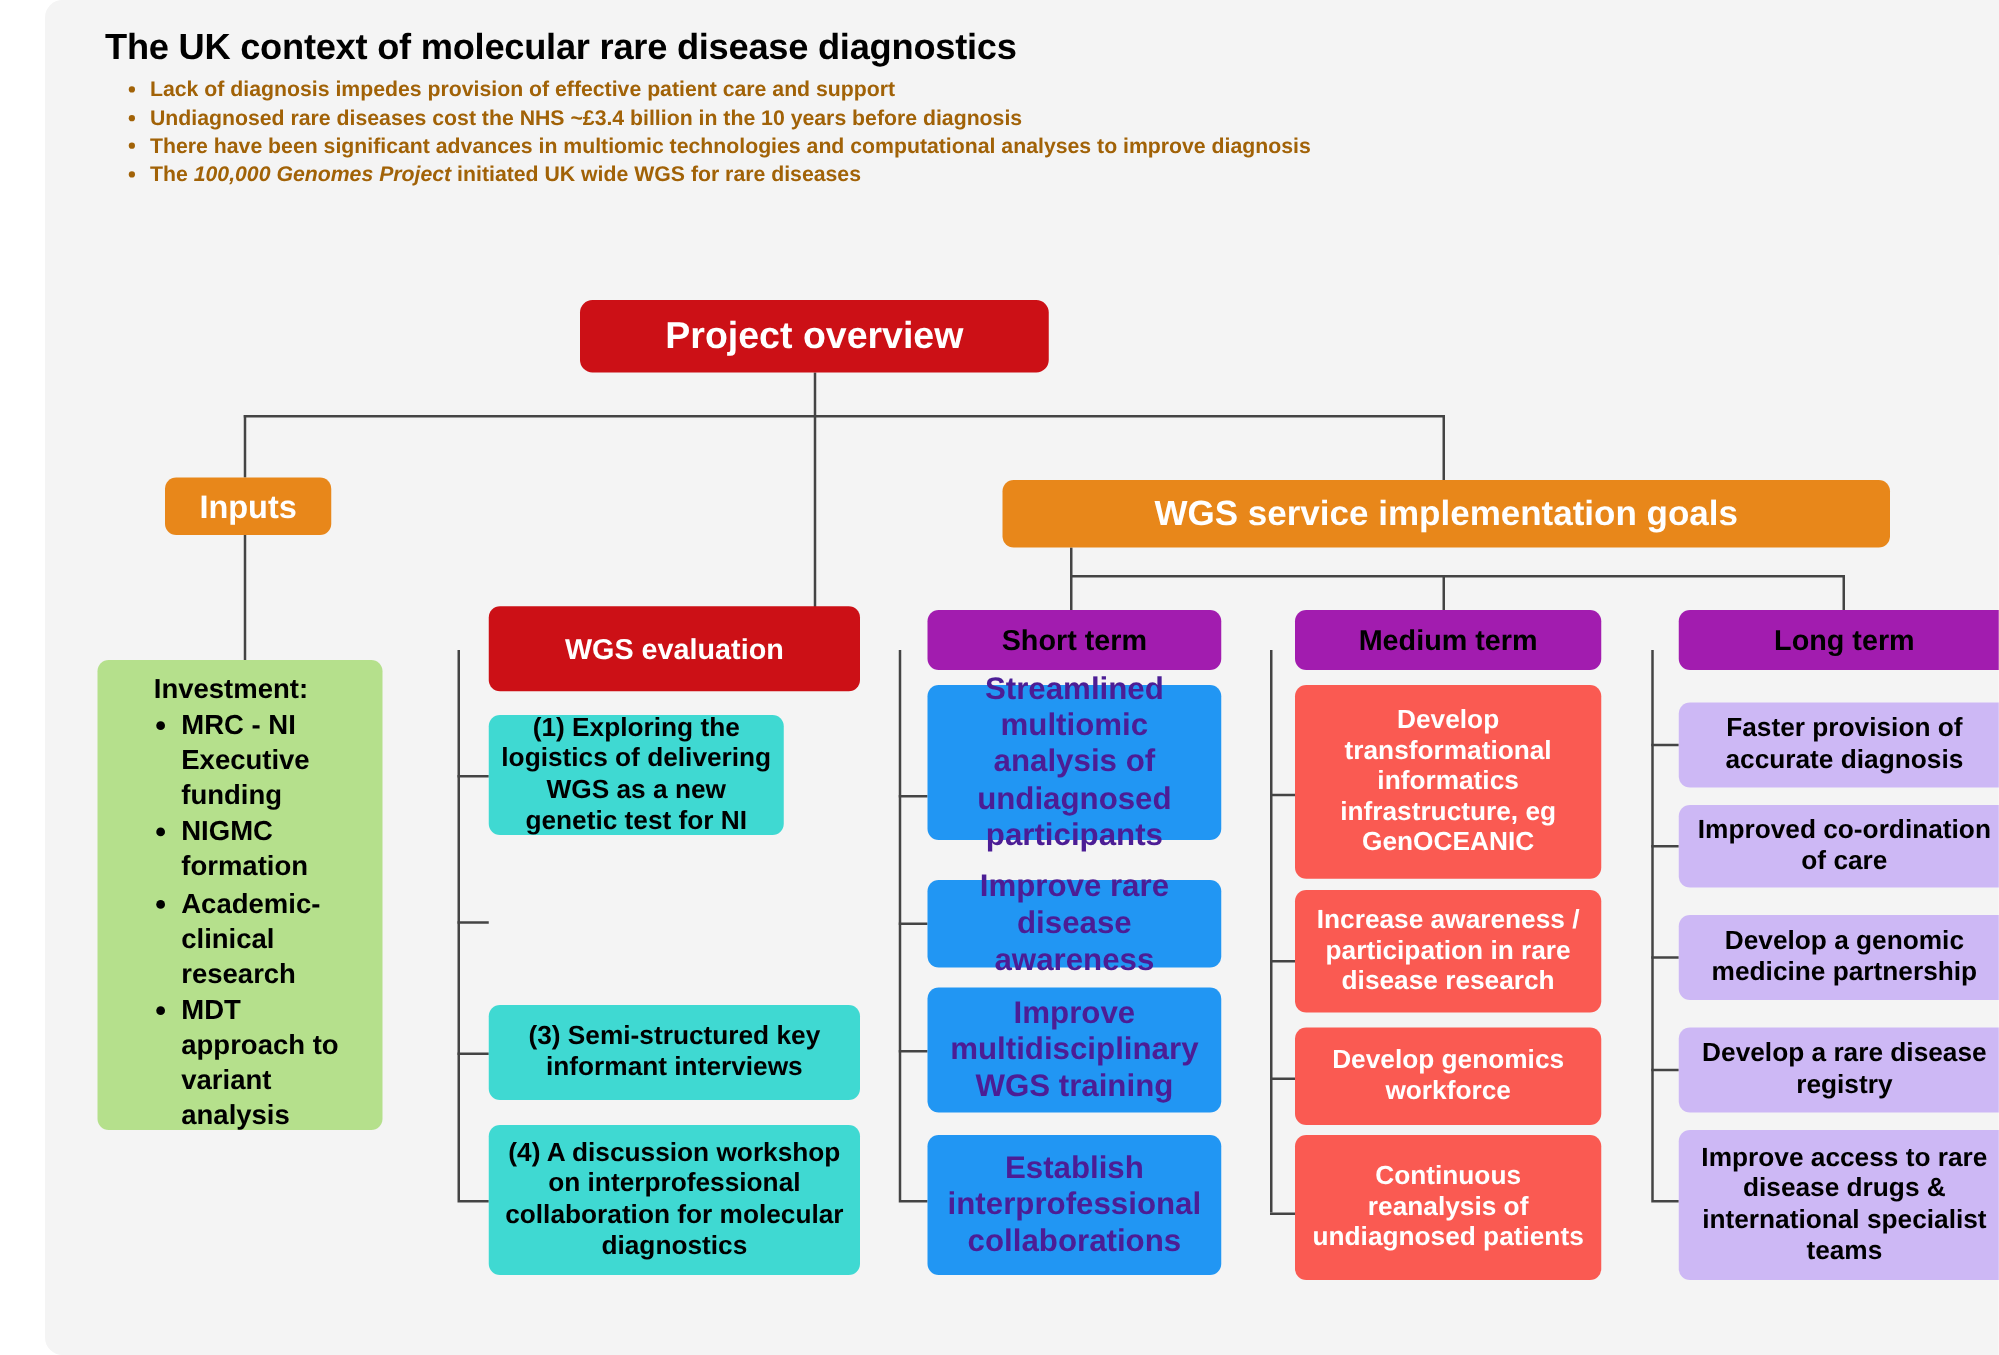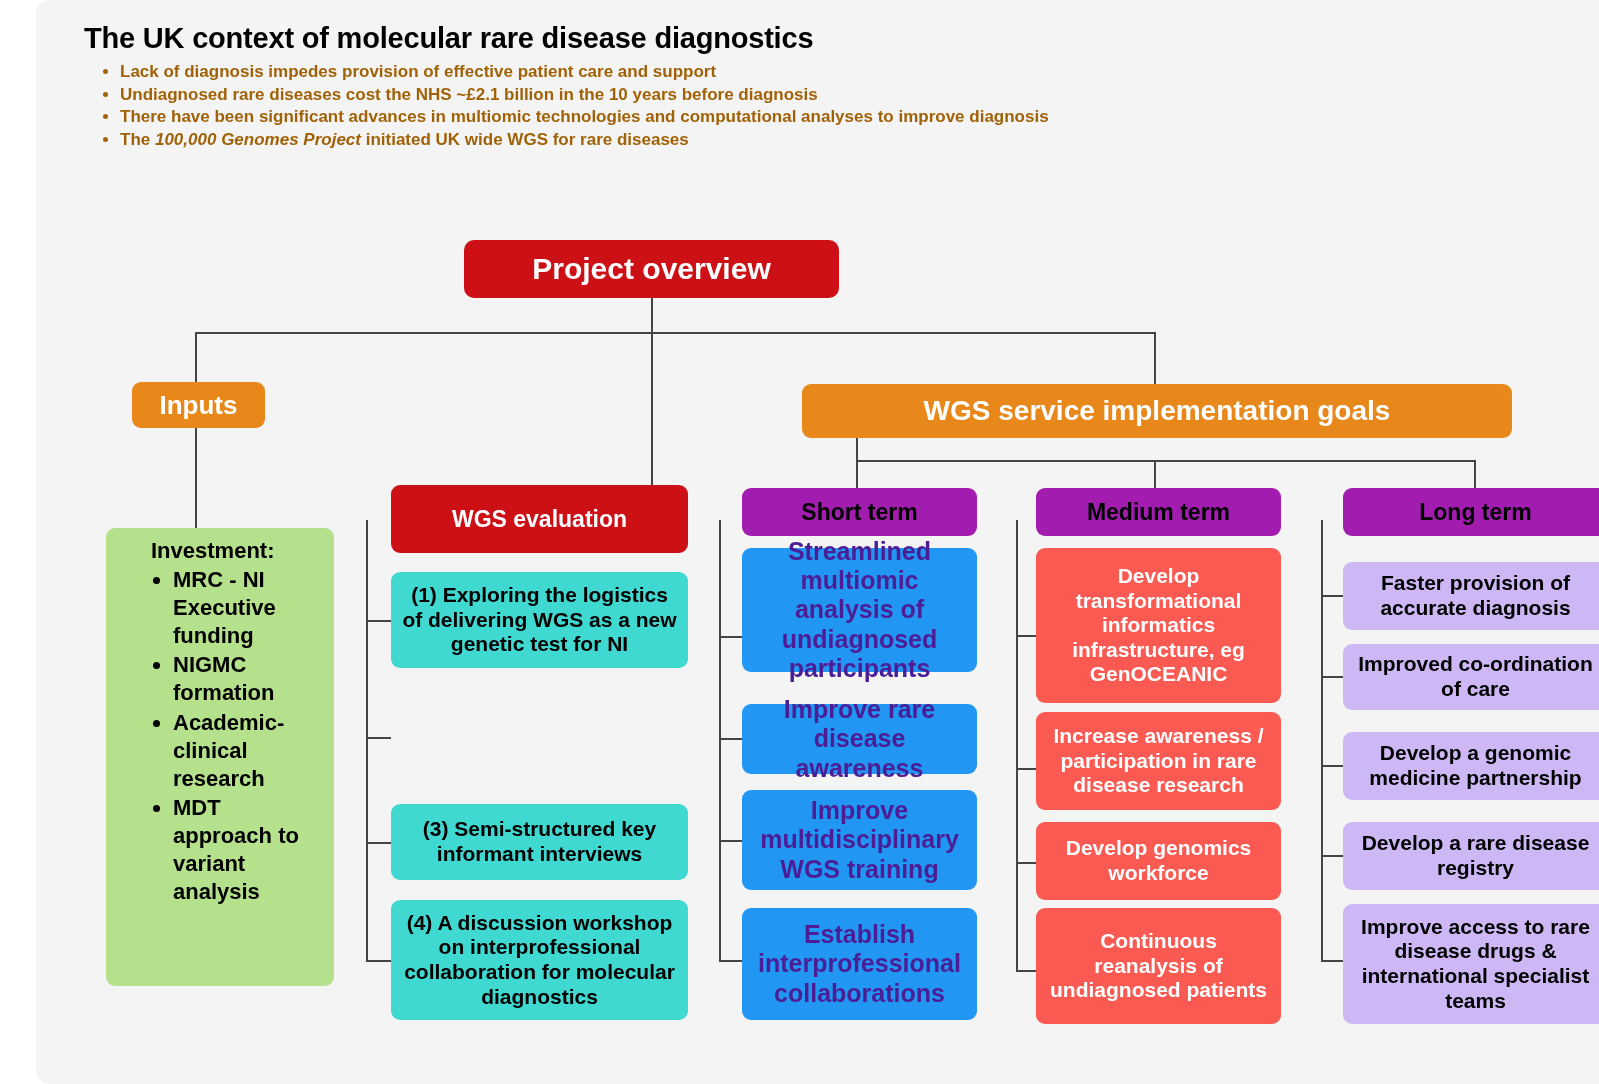--- a/index.html
+++ b/index.html
@@ -145,21 +145,21 @@
 </style>
 </head>
 <body>
 
 <div id="page">
 
   <div class="header">
     <h1>The UK context of molecular rare disease diagnostics</h1>
     <ul class="bullets">
       <li>Lack of diagnosis impedes provision of effective patient care and support</li>
-      <li>Undiagnosed rare diseases cost the NHS ~£2.1 billion in the 10 years before diagnosis</li>
+      <li>Undiagnosed rare diseases cost the NHS ~£3.4 billion in the 10 years before diagnosis</li>
       <li>There have been significant advances in multiomic technologies and computational analyses to improve diagnosis</li>
       <li><span>The </span><span class="ital">100,000 Genomes Project</span><span> initiated UK wide WGS for rare diseases</span></li>
     </ul>
   </div>
 
   <div class="ln lnv" style="left:615px; top:298px; height:34px;"></div>
 
   <div class="ln lnh" style="left:159px; top:332px; width:960px;"></div>
 
   <div class="ln lnv" style="left:159px; top:332px; height:50px;"></div>
@@ -200,34 +200,34 @@
   <div class="ln lnh" style="left:1285px; top:765px; width:22px;"></div>
   <div class="ln lnh" style="left:1285px; top:855px; width:22px;"></div>
   <div class="ln lnh" style="left:1285px; top:960px; width:22px;"></div>
 
   <div class="node n-project" style="left:428px; top:240px; width:375px; height:58px;">Project overview</div>
 
   <div class="node n-inputs" style="left:96px; top:382px; width:133px; height:46px;">Inputs</div>
 
   <div class="node n-goals" style="left:766px; top:384px; width:710px; height:54px;">WGS service implementation goals</div>
 
-  <div class="node n-green" style="left:70px; top:528px; width:228px; height:458px;padding-left:45px;">
+  <div class="node n-green" style="left:42px; top:528px; width:228px; height:376px;padding-left:45px;">
     <div style="width:100%;">
       <span class="gtitle">Investment:</span>
       <ul>
         <li>MRC - NI Executive funding</li>
         <li>NIGMC formation</li>
         <li>Academic-clinical research</li>
         <li>MDT approach to variant analysis</li>
       </ul>
     </div>
   </div>
 
   <div class="node n-wgseval" style="left:355px; top:485px; width:297px; height:68px;">WGS evaluation</div>
-  <div class="node n-cyan" style="left:355px; top:572px; width:297px; height:96px;">(1) Exploring the logistics of delivering WGS as a new genetic test for NI</div>
+  <div class="node n-cyan" style="left:355px; top:572px; width:236px; height:96px;">(1) Exploring the logistics of delivering WGS as a new genetic test for NI</div>
   <div class="node n-cyan" style="left:355px; top:804px; width:297px; height:76px;">(3) Semi-structured key informant interviews</div>
   <div class="node n-cyan" style="left:355px; top:900px; width:297px; height:120px;">(4) A discussion workshop on interprofessional collaboration for molecular diagnostics</div>
 
   <div class="node n-grey" style="left:706px; top:488px; width:235px; height:48px;">Short term</div>
   <div class="node n-blue" style="left:706px; top:548px; width:235px; height:124px;">Streamlined multiomic analysis of undiagnosed participants</div>
   <div class="node n-blue" style="left:706px; top:704px; width:235px; height:70px;">Improve rare disease awareness</div>
   <div class="node n-blue" style="left:706px; top:790px; width:235px; height:100px;">Improve multidisciplinary WGS training</div>
   <div class="node n-blue" style="left:706px; top:908px; width:235px; height:112px;">Establish interprofessional collaborations</div>
 
   <div class="node n-grey" style="left:1000px; top:488px; width:245px; height:48px;">Medium term</div>

